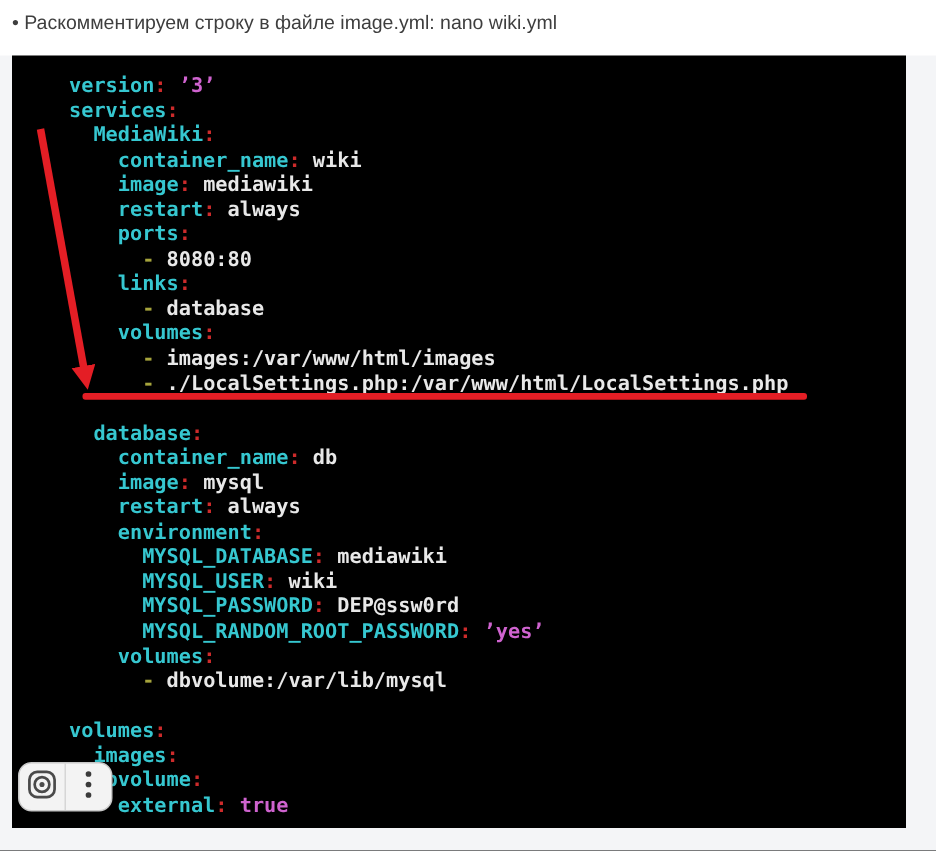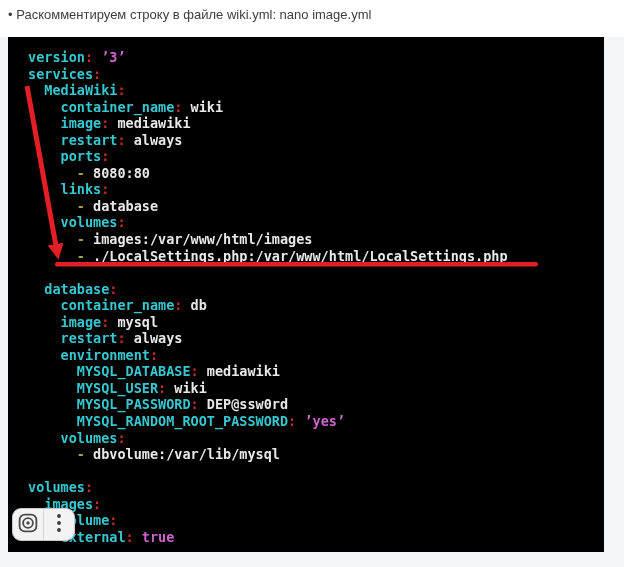--- a/index.html
+++ b/index.html
@@ -22,21 +22,21 @@
   .note{
     position:absolute;left:8px;top:6px;width:600px;
     font-size:13px;line-height:17px;color:#3e3e3e;
   }
   .terminal{
     position:absolute;left:8px;top:37px;width:596px;height:515px;
     background:var(--term-bg);
   }
   .code{
     position:absolute;left:0;top:12px;width:100%;
-    padding-left:20px;
+    padding-left:38px;
     font-family:"DejaVu Sans Mono", monospace;
     font-weight:bold;
     font-size:13.5px;
     line-height:16.55px;
     white-space:pre;
   }
   .code-line{height:16.55px}
   .tk-key{color:var(--c-key)}
   .tk-colon{color:var(--c-colon)}
   .tk-val{color:var(--c-val)}
@@ -58,21 +58,21 @@
     flex:1;height:100%;display:flex;align-items:center;justify-content:center;
     cursor:pointer;background:transparent;border:none;padding:0;
   }
   .pill-divider{width:1px;height:100%;background:#d6d6d6}
 </style>
 </head>
 <body>
 
 <div class="top-strip"></div>
 
-<div class="note">• Раскомментируем строку в файле wiki.yml: nano image.yml</div>
+<div class="note">• Раскомментируем строку в файле image.yml: nano wiki.yml</div>
 
 <div class="terminal">
   <div class="code"><div class="code-line"><span class="tk-key">version</span><span class="tk-colon">:</span><span class="tk-str"> ’3’</span></div><div class="code-line"><span class="tk-key">services</span><span class="tk-colon">:</span></div><div class="code-line"><span class="tk-val">  </span><span class="tk-key">MediaWiki</span><span class="tk-colon">:</span></div><div class="code-line"><span class="tk-val">    </span><span class="tk-key">container_name</span><span class="tk-colon">:</span><span class="tk-val"> wiki</span></div><div class="code-line"><span class="tk-val">    </span><span class="tk-key">image</span><span class="tk-colon">:</span><span class="tk-val"> mediawiki</span></div><div class="code-line"><span class="tk-val">    </span><span class="tk-key">restart</span><span class="tk-colon">:</span><span class="tk-val"> always</span></div><div class="code-line"><span class="tk-val">    </span><span class="tk-key">ports</span><span class="tk-colon">:</span></div><div class="code-line"><span class="tk-val">      </span><span class="tk-dash">-</span><span class="tk-val"> 8080:80</span></div><div class="code-line"><span class="tk-val">    </span><span class="tk-key">links</span><span class="tk-colon">:</span></div><div class="code-line"><span class="tk-val">      </span><span class="tk-dash">-</span><span class="tk-val"> database</span></div><div class="code-line"><span class="tk-val">    </span><span class="tk-key">volumes</span><span class="tk-colon">:</span></div><div class="code-line"><span class="tk-val">      </span><span class="tk-dash">-</span><span class="tk-val"> images:/var/www/html/images</span></div><div class="code-line"><span class="tk-val">      </span><span class="tk-dash">-</span><span class="tk-val"> ./LocalSettings.php:/var/www/html/LocalSettings.php</span></div><div class="code-line">&nbsp;</div><div class="code-line"><span class="tk-val">  </span><span class="tk-key">database</span><span class="tk-colon">:</span></div><div class="code-line"><span class="tk-val">    </span><span class="tk-key">container_name</span><span class="tk-colon">:</span><span class="tk-val"> db</span></div><div class="code-line"><span class="tk-val">    </span><span class="tk-key">image</span><span class="tk-colon">:</span><span class="tk-val"> mysql</span></div><div class="code-line"><span class="tk-val">    </span><span class="tk-key">restart</span><span class="tk-colon">:</span><span class="tk-val"> always</span></div><div class="code-line"><span class="tk-val">    </span><span class="tk-key">environment</span><span class="tk-colon">:</span></div><div class="code-line"><span class="tk-val">      </span><span class="tk-key">MYSQL_DATABASE</span><span class="tk-colon">:</span><span class="tk-val"> mediawiki</span></div><div class="code-line"><span class="tk-val">      </span><span class="tk-key">MYSQL_USER</span><span class="tk-colon">:</span><span class="tk-val"> wiki</span></div><div class="code-line"><span class="tk-val">      </span><span class="tk-key">MYSQL_PASSWORD</span><span class="tk-colon">:</span><span class="tk-val"> DEP@ssw0rd</span></div><div class="code-line"><span class="tk-val">      </span><span class="tk-key">MYSQL_RANDOM_ROOT_PASSWORD</span><span class="tk-colon">:</span><span class="tk-str"> ’yes’</span></div><div class="code-line"><span class="tk-val">    </span><span class="tk-key">volumes</span><span class="tk-colon">:</span></div><div class="code-line"><span class="tk-val">      </span><span class="tk-dash">-</span><span class="tk-val"> dbvolume:/var/lib/mysql</span></div><div class="code-line">&nbsp;</div><div class="code-line"><span class="tk-key">volumes</span><span class="tk-colon">:</span></div><div class="code-line"><span class="tk-val">  </span><span class="tk-key">images</span><span class="tk-colon">:</span></div><div class="code-line"><span class="tk-val">  </span><span class="tk-key">dbvolume</span><span class="tk-colon">:</span></div><div class="code-line"><span class="tk-val">    </span><span class="tk-key">external</span><span class="tk-colon">:</span><span class="tk-str"> true</span></div></div>
 </div>
 
 <svg class="annot" width="624" height="567" viewBox="0 0 624 567" xmlns="http://www.w3.org/2000/svg">
   <defs>
     <marker id="ah" markerUnits="userSpaceOnUse" markerWidth="20" markerHeight="18" refX="2" refY="8" orient="auto">
       <path d="M0,0 L16,8 L0,16 Z" fill="#e41e25"></path>
     </marker>

